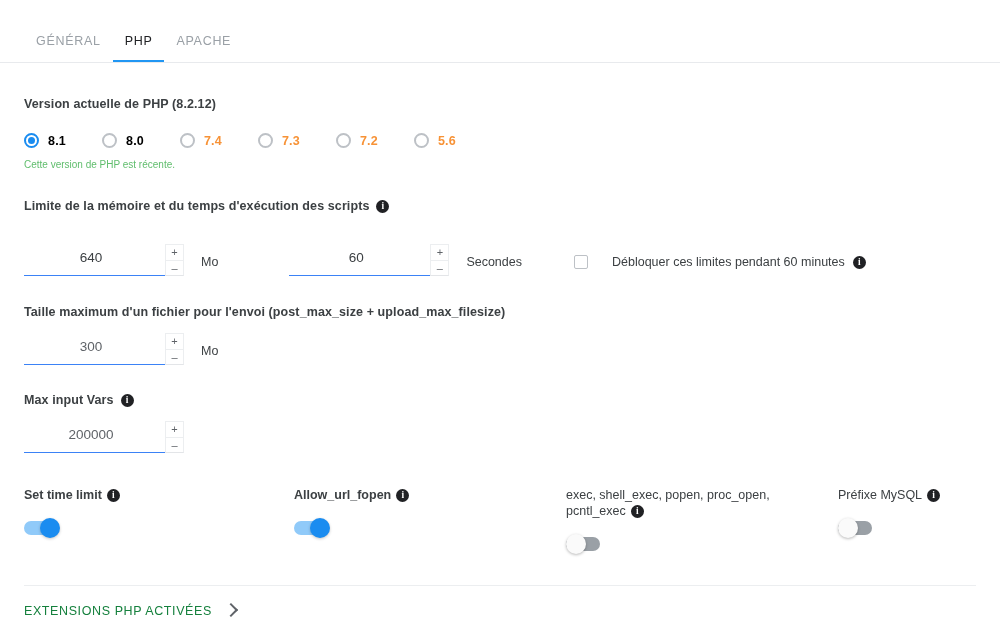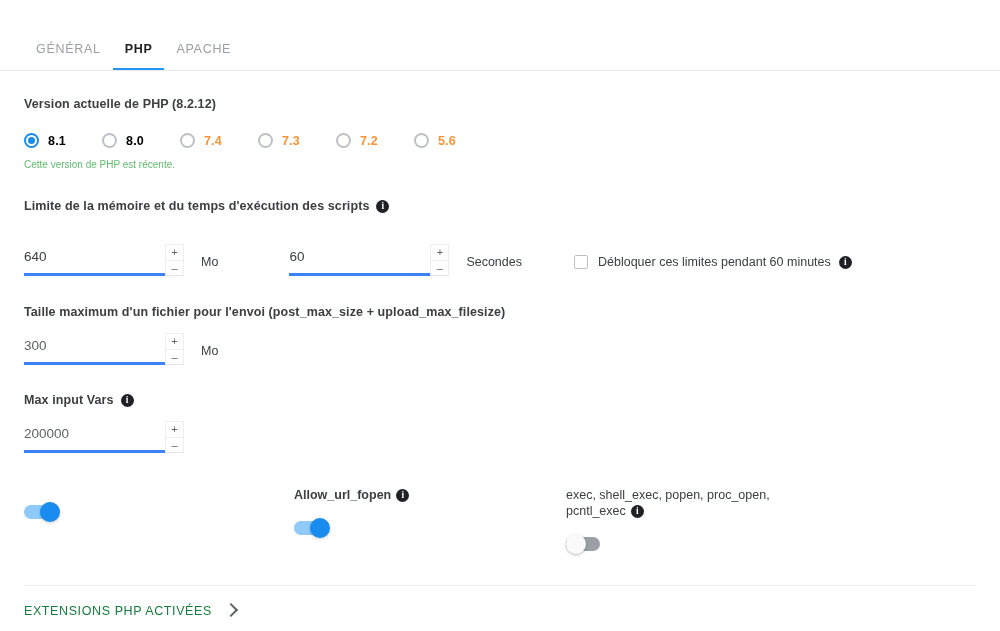--- a/index.html
+++ b/index.html
@@ -15,21 +15,21 @@
     -webkit-font-smoothing: antialiased;
     overflow: hidden;
     position: relative;
   }
 
   
   .tabbar {
     position: absolute;
     left: 0; top: 0;
     width: 1000px;
-    height: 71px;
+    height: 63px;
     border-bottom: 1px solid #e8eaed;
     box-sizing: border-box;
   }
   .tabs {
     position: absolute;
     left: 24px;
     bottom: 0;
     display: flex;
     align-items: flex-end;
     height: 52px;
@@ -42,21 +42,21 @@
     color: #9aa0a6;
     text-transform: uppercase;
     cursor: pointer;
     white-space: nowrap;
     background: none;
     border: none;
     font-family: inherit;
   }
   .tab.active {
     color: #202124;
-    font-weight: bold;
+    font-weight: normal;
   }
   .tab.active::after {
     content: "";
     position: absolute;
     left: 0; right: 0;
     bottom: 0;
     height: 2px;
     background: #2196f3;
   }
 
@@ -155,23 +155,23 @@
     align-items: flex-end;
     margin-top: 14px;
   }
   .num-field {
     display: flex;
     align-items: stretch;
     height: 32px;
   }
   .num-input {
     border: none;
-    border-bottom: 3px solid #3b82f6;
+    border-bottom: 1px solid #3b82f6;
     outline: none;
-    text-align: left;
+    text-align: center;
     font-family: inherit;
     font-size: 13.5px;
     color: #5f6368;
     padding: 0 7px 4px 0;
     background: transparent;
     box-sizing: border-box;
     height: 32px;
   }
   .num-input.dark { color: #3c4043; }
   .stepper {
@@ -205,21 +205,21 @@
     color: #3c4043;
     margin-left: 17px;
     padding-bottom: 7px;
     white-space: nowrap;
   }
 
   
   .check-wrap {
     display: flex;
     align-items: flex-end;
-    gap: 10px;
+    gap: 24px;
     padding-bottom: 7px;
     margin-top: 28px;
   }
   .checkbox {
     width: 14px;
     height: 14px;
     border: 1.5px solid #bdc1c6;
     border-radius: 2px;
     box-sizing: border-box;
     flex: none;
@@ -414,20 +414,23 @@
         <span class="stepper">
           <button class="plus">+</button>
           <button class="minus">–</button>
         </span>
       </div>
     </div>
   </div>
 
   <div class="pad toggle-grid">
     <div class="toggle-col" style="width:270px;">
+      <div class="toggle-title">
+        <span>Set time limit</span><span class="info-icon">i</span>
+      </div>
       <div class="switch on">
         <span class="track"></span>
         <span class="knob"></span>
       </div>
     </div>
 
     <div class="toggle-col" style="width:272px;">
       <div class="toggle-title">
         <span>Allow_url_fopen</span><span class="info-icon">i</span>
       </div>
@@ -440,20 +443,29 @@
     <div class="toggle-col" style="width:272px;">
       <div class="toggle-title" style="font-weight:normal;max-width:252px;">
         <span>exec, shell_exec, popen, proc_open, pcntl_exec</span><span class="info-icon">i</span>
       </div>
       <div class="switch">
         <span class="track"></span>
         <span class="knob"></span>
       </div>
     </div>
 
+    <div class="toggle-col">
+      <div class="toggle-title" style="font-weight:normal;">
+        <span>Préfixe MySQL</span><span class="info-icon">i</span>
+      </div>
+      <div class="switch">
+        <span class="track"></span>
+        <span class="knob"></span>
+      </div>
+    </div>
   </div>
 
   <div class="pad" style="margin-top:31px;">
     <div class="expander first">
       <span>EXTENSIONS PHP ACTIVÉES</span>
       <span class="chev"></span>
     </div>
     <div class="expander">
       
       

